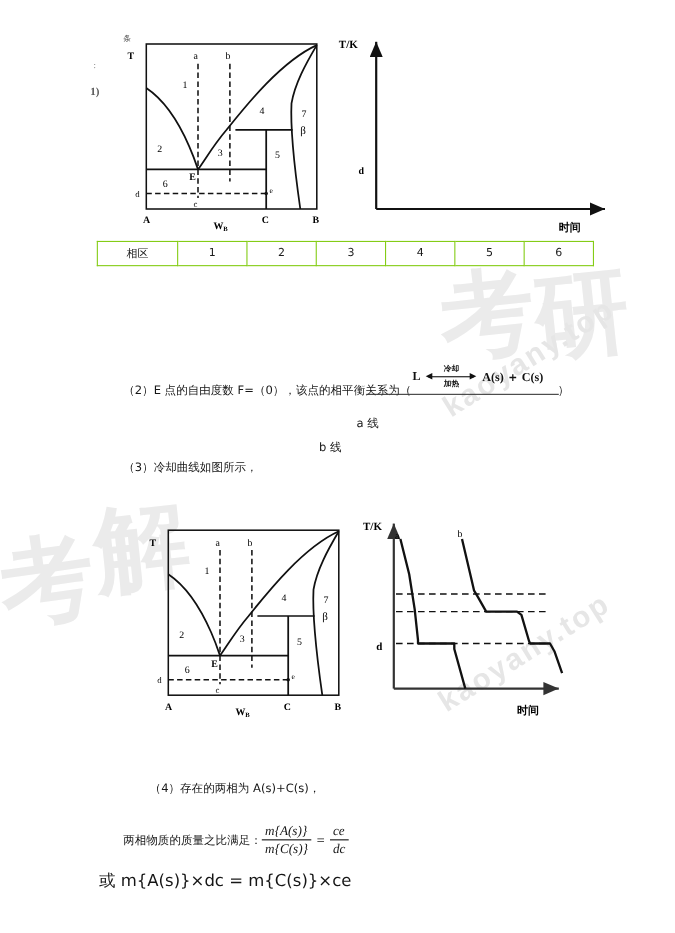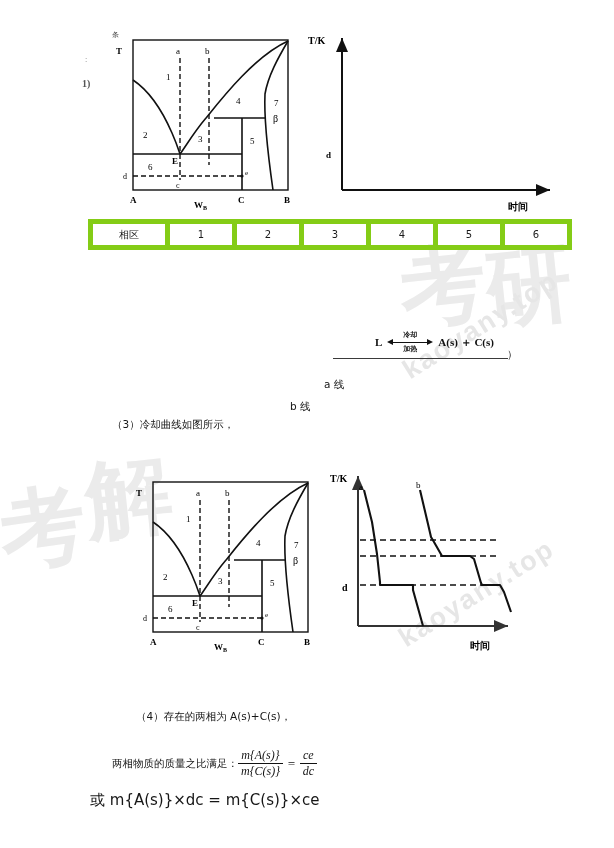--- a/index.html
+++ b/index.html
@@ -50,21 +50,21 @@
   }
   .lbl-b { font-weight: bold; }
 
   
   table.phase-table {
     position: absolute;
     border-collapse: collapse;
     font-family: "DejaVu Sans", "Liberation Sans", sans-serif;
   }
   table.phase-table td {
-    border: 5px solid #84cc16;
+    border: 1px solid #84cc16;
     text-align: center;
     vertical-align: middle;
     font-size: 10px;
     color: #1a1a1a;
     padding: 0;
   }
   table.phase-table td.hdr-label { width: 72px; }
   table.phase-table td.col { width: 62px; }
   table.phase-table tr.r1 td { height: 21px; }
   table.phase-table tr.r2 td { height: 47px; }
@@ -122,21 +122,21 @@
     border-top: 3px solid transparent;
     border-bottom: 3px solid transparent;
   }
   .eq-arrows .ah-r { right: 0; top: 8px; border-left: 6px solid #111; }
   .eq-arrows .ah-l { left: 0; top: 8px; border-right: 6px solid #111; }
 
   
   .frac {
     display: inline-block;
     vertical-align: middle;
-    text-align: center;
+    text-align: left;
     font-family: "Liberation Serif", "DejaVu Serif", serif;
     font-style: italic;
     font-size: 12px;
   }
   .frac .num { display: block; padding: 0 3px; border-bottom: 1px solid #111; }
   .frac .den { display: block; padding: 0 3px; }
   .math-row {
     position: absolute;
     display: flex;
     align-items: center;
@@ -241,20 +241,21 @@
       <td class="col">1</td>
       <td class="col">2</td>
       <td class="col">3</td>
       <td class="col">4</td>
       <td class="col">5</td>
       <td class="col">6</td>
     </tr>
   </tbody>
     </table>
 
+  <div class="prose" style="left:112px; top:348px;">（2）E 点的自由度数 F=（0），该点的相平衡关系为（</div>
   <div class="blank-line" style="left:333px; top:358px; width:175px;"></div>
   <div class="prose" style="left:507px; top:348px;">）</div>
 
   <div class="eq-wrap" style="left:375px; top:331px;">
     <span>L</span>
     <span class="eq-arrows">
       <span class="top-word">冷却</span>
       <span class="bar"></span>
       <span class="ah-r"></span>
       <span class="ah-l"></span>

